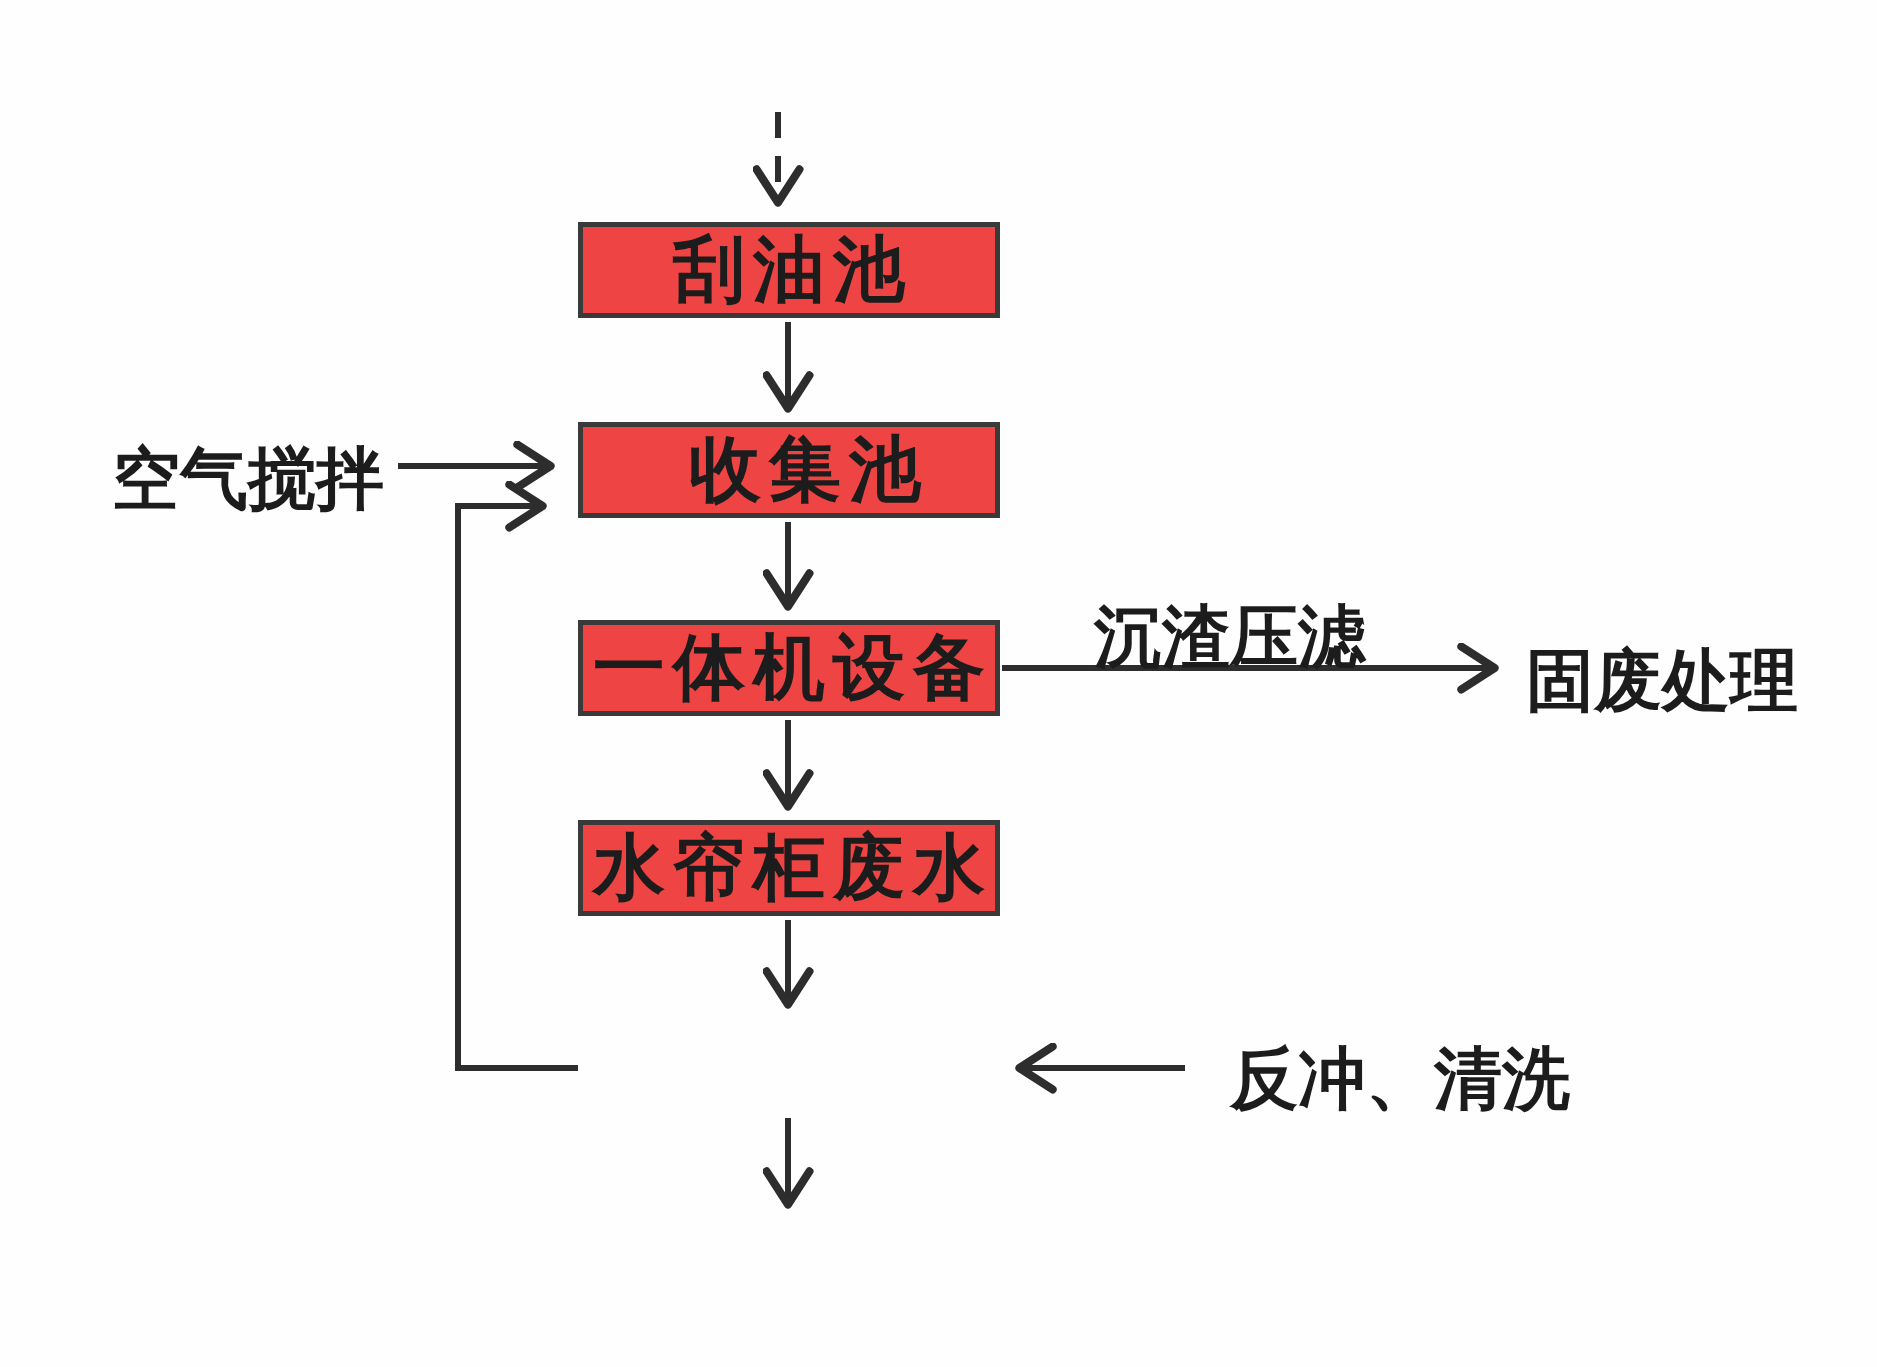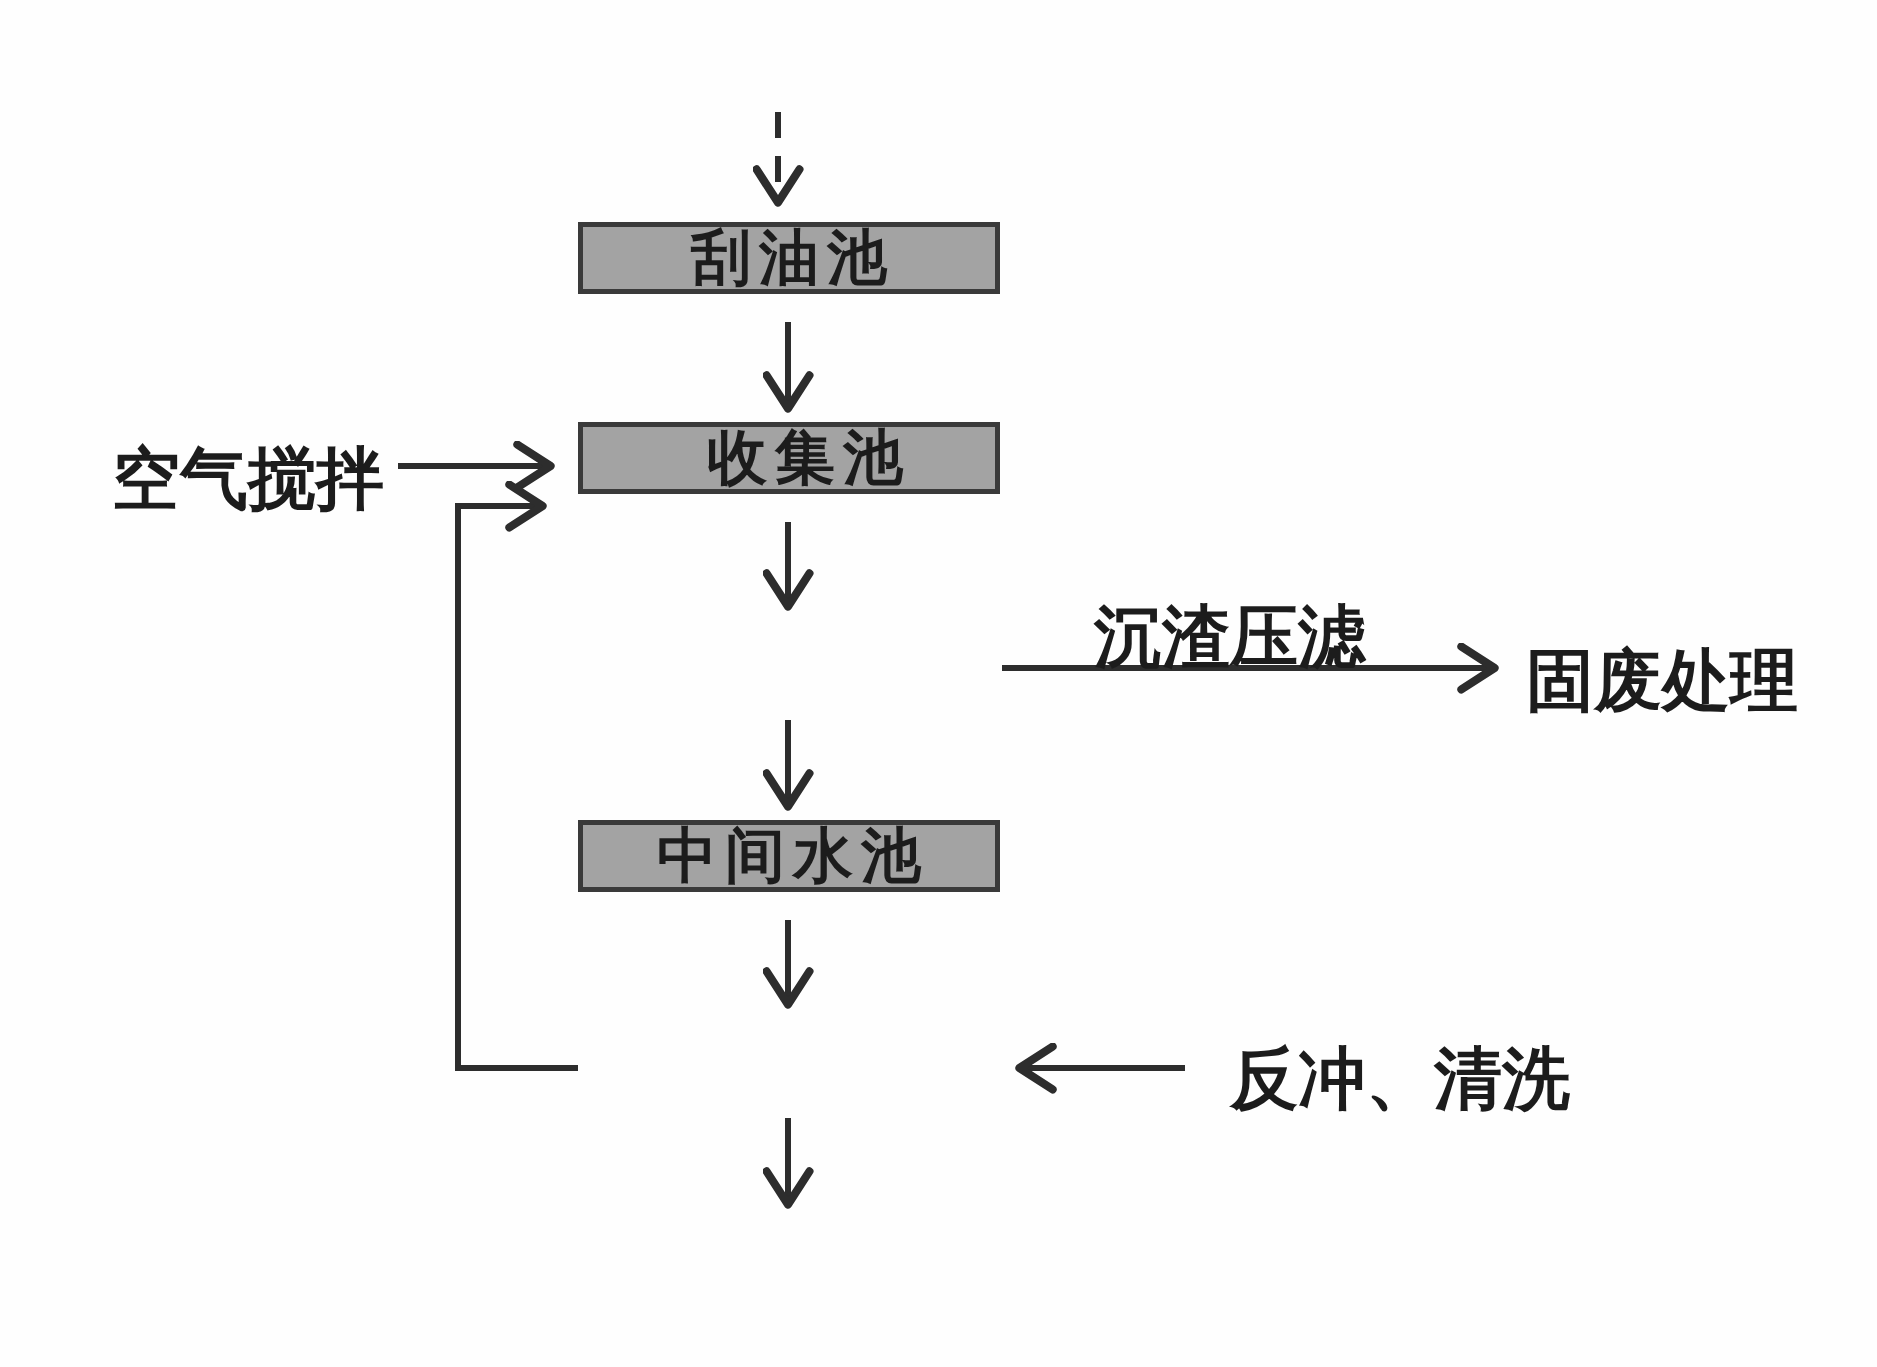--- a/index.html
+++ b/index.html
@@ -17,28 +17,28 @@
   }
   .layer {
     position: absolute;
     left: 0;
     top: 0;
   }
   .node {
     position: absolute;
     left: 578px;
     width: 422px;
-    height: 72px;
+    height: 96px;
     border: 5px solid #3a3a3a;
-    background: #a3a3a3;
+    background: #ef4444;
     box-sizing: border-box;
     display: flex;
     align-items: center;
     justify-content: center;
-    font-size: 60px;
+    font-size: 72px;
     font-weight: 700;
     color: #1c1c1c;
     letter-spacing: 8px;
     text-indent: 8px;
     white-space: nowrap;
   }
   .flabel {
     position: absolute;
     font-size: 68px;
     font-weight: 700;
@@ -84,18 +84,19 @@
   <div class="flabel centered" style="left:1040px; top:592px; width:380px;">沉渣压滤</div>
 
   <div class="flabel" style="left:1526px; top:636px;">固废处理</div>
 
   <div class="flabel" style="left:1196px; top:1034px;margin-left:34px;">反冲、清洗</div>
 
   <div class="node" style="top:222px;">刮油池</div>
 
   <div class="node" style="top:422px;padding-left:32px;">收集池</div>
 
+  <div class="node" style="top:620px;">一体机设备</div>
 
-  <div class="node" style="top:820px;">中间水池</div>
+  <div class="node" style="top:820px;">水帘柜废水</div>
 
 
 
 </div>
 
 </body></html>

